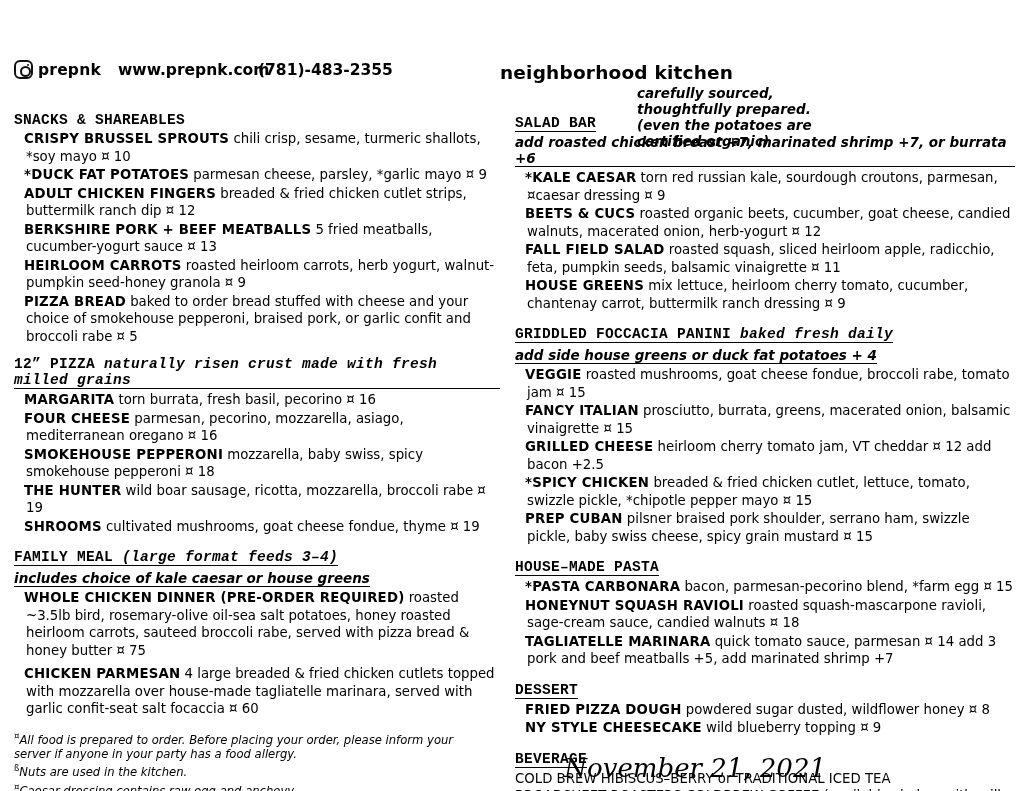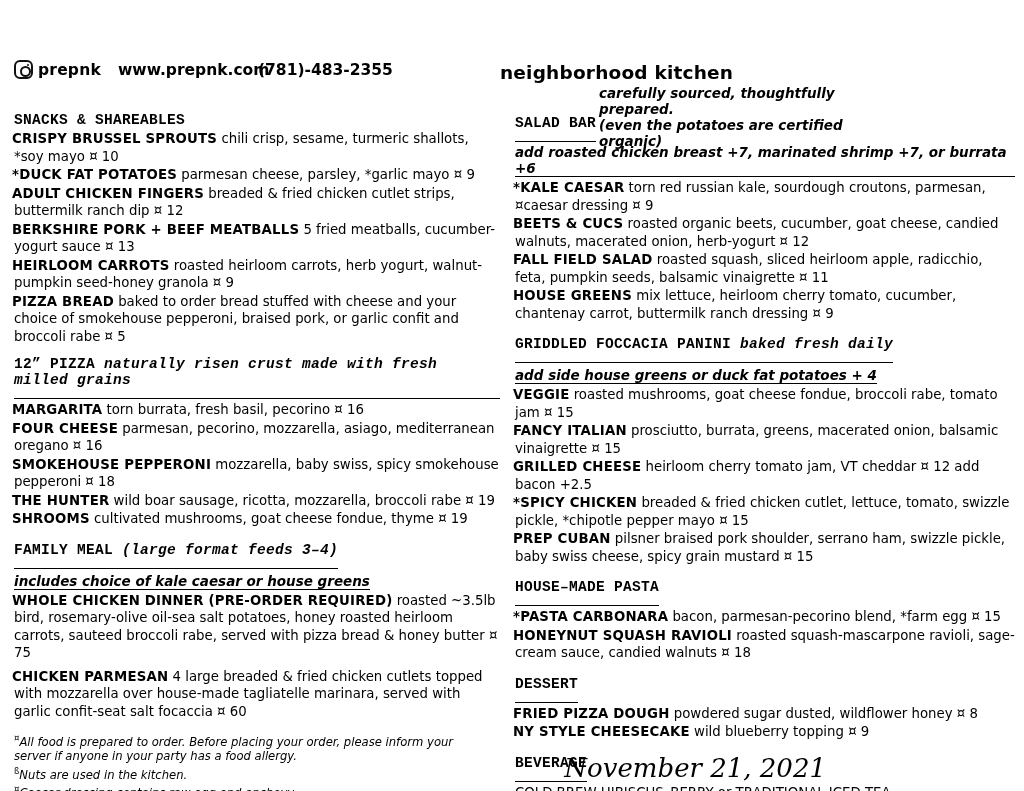--- a/index.html
+++ b/index.html
@@ -161,21 +161,21 @@
   .nk {
     position: absolute;
     left: 500px;
     top: 62px;
     font-size: 18.5px;
     font-weight: bold;
     letter-spacing: .2px;
   }
   .tagline {
     position: absolute;
-    left: 599px;
+    left: 637px;
     top: 85px;
     font-size: 13.5px;
     font-style: italic;
     font-weight: bold;
     line-height: 16px;
   }
 
   
   .cols {
     position: absolute;
@@ -198,34 +198,35 @@
     letter-spacing: .3px;
     margin-bottom: 2px;
     font-family: Liberation Mono, monospace;
   }
   .sec-head .ital {
     font-style: italic;
   }
   .sec-head.underline {
     display: inline-block;
     border-bottom: 1.5px solid #000;
-    padding-bottom: 10px;
+    padding-bottom: 0px;
   }
   .sub-head {
     font-size: 13.5px;
     font-weight: bold;
     font-style: italic;
     display: inline-block;
     border-bottom: 1.5px solid #000;
     margin-bottom: 2px;
   }
 
   .item {
     font-size: 13.3px;
     line-height: 17.5px;
+    margin-left: 12px;
     margin-bottom: 1px;
     text-indent: -2px;
   }
   .item .nm {
     font-weight: bold;
     letter-spacing: .2px;
   }
   .item .desc {
     font-weight: normal;
   }
@@ -412,20 +413,24 @@
 
       <div class="section">
         <div class="sec-head underline">HOUSE–MADE PASTA</div>
         <div class="item">
           <span class="nm">*PASTA CARBONARA</span>
           <span class="desc">bacon, parmesan-pecorino blend, *farm egg ¤ 15</span>
         </div>
         <div class="item">
           <span class="nm">HONEYNUT SQUASH RAVIOLI</span>
           <span class="desc">roasted squash-mascarpone ravioli, sage-cream sauce, candied walnuts ¤ 18</span>
+        </div>
+        <div class="item">
+          <span class="nm">TAGLIATELLE MARINARA</span>
+          <span class="desc">quick tomato sauce, parmesan ¤ 14 add 3 pork and beef meatballs +5, add marinated shrimp +7</span>
         </div>
       </div>
 
       <div class="section">
         <div class="sec-head underline">DESSERT</div>
         <div class="item">
           <span class="nm">FRIED PIZZA DOUGH</span>
           <span class="desc">powdered sugar dusted, wildflower honey ¤ 8</span>
         </div>
         <div class="item">

